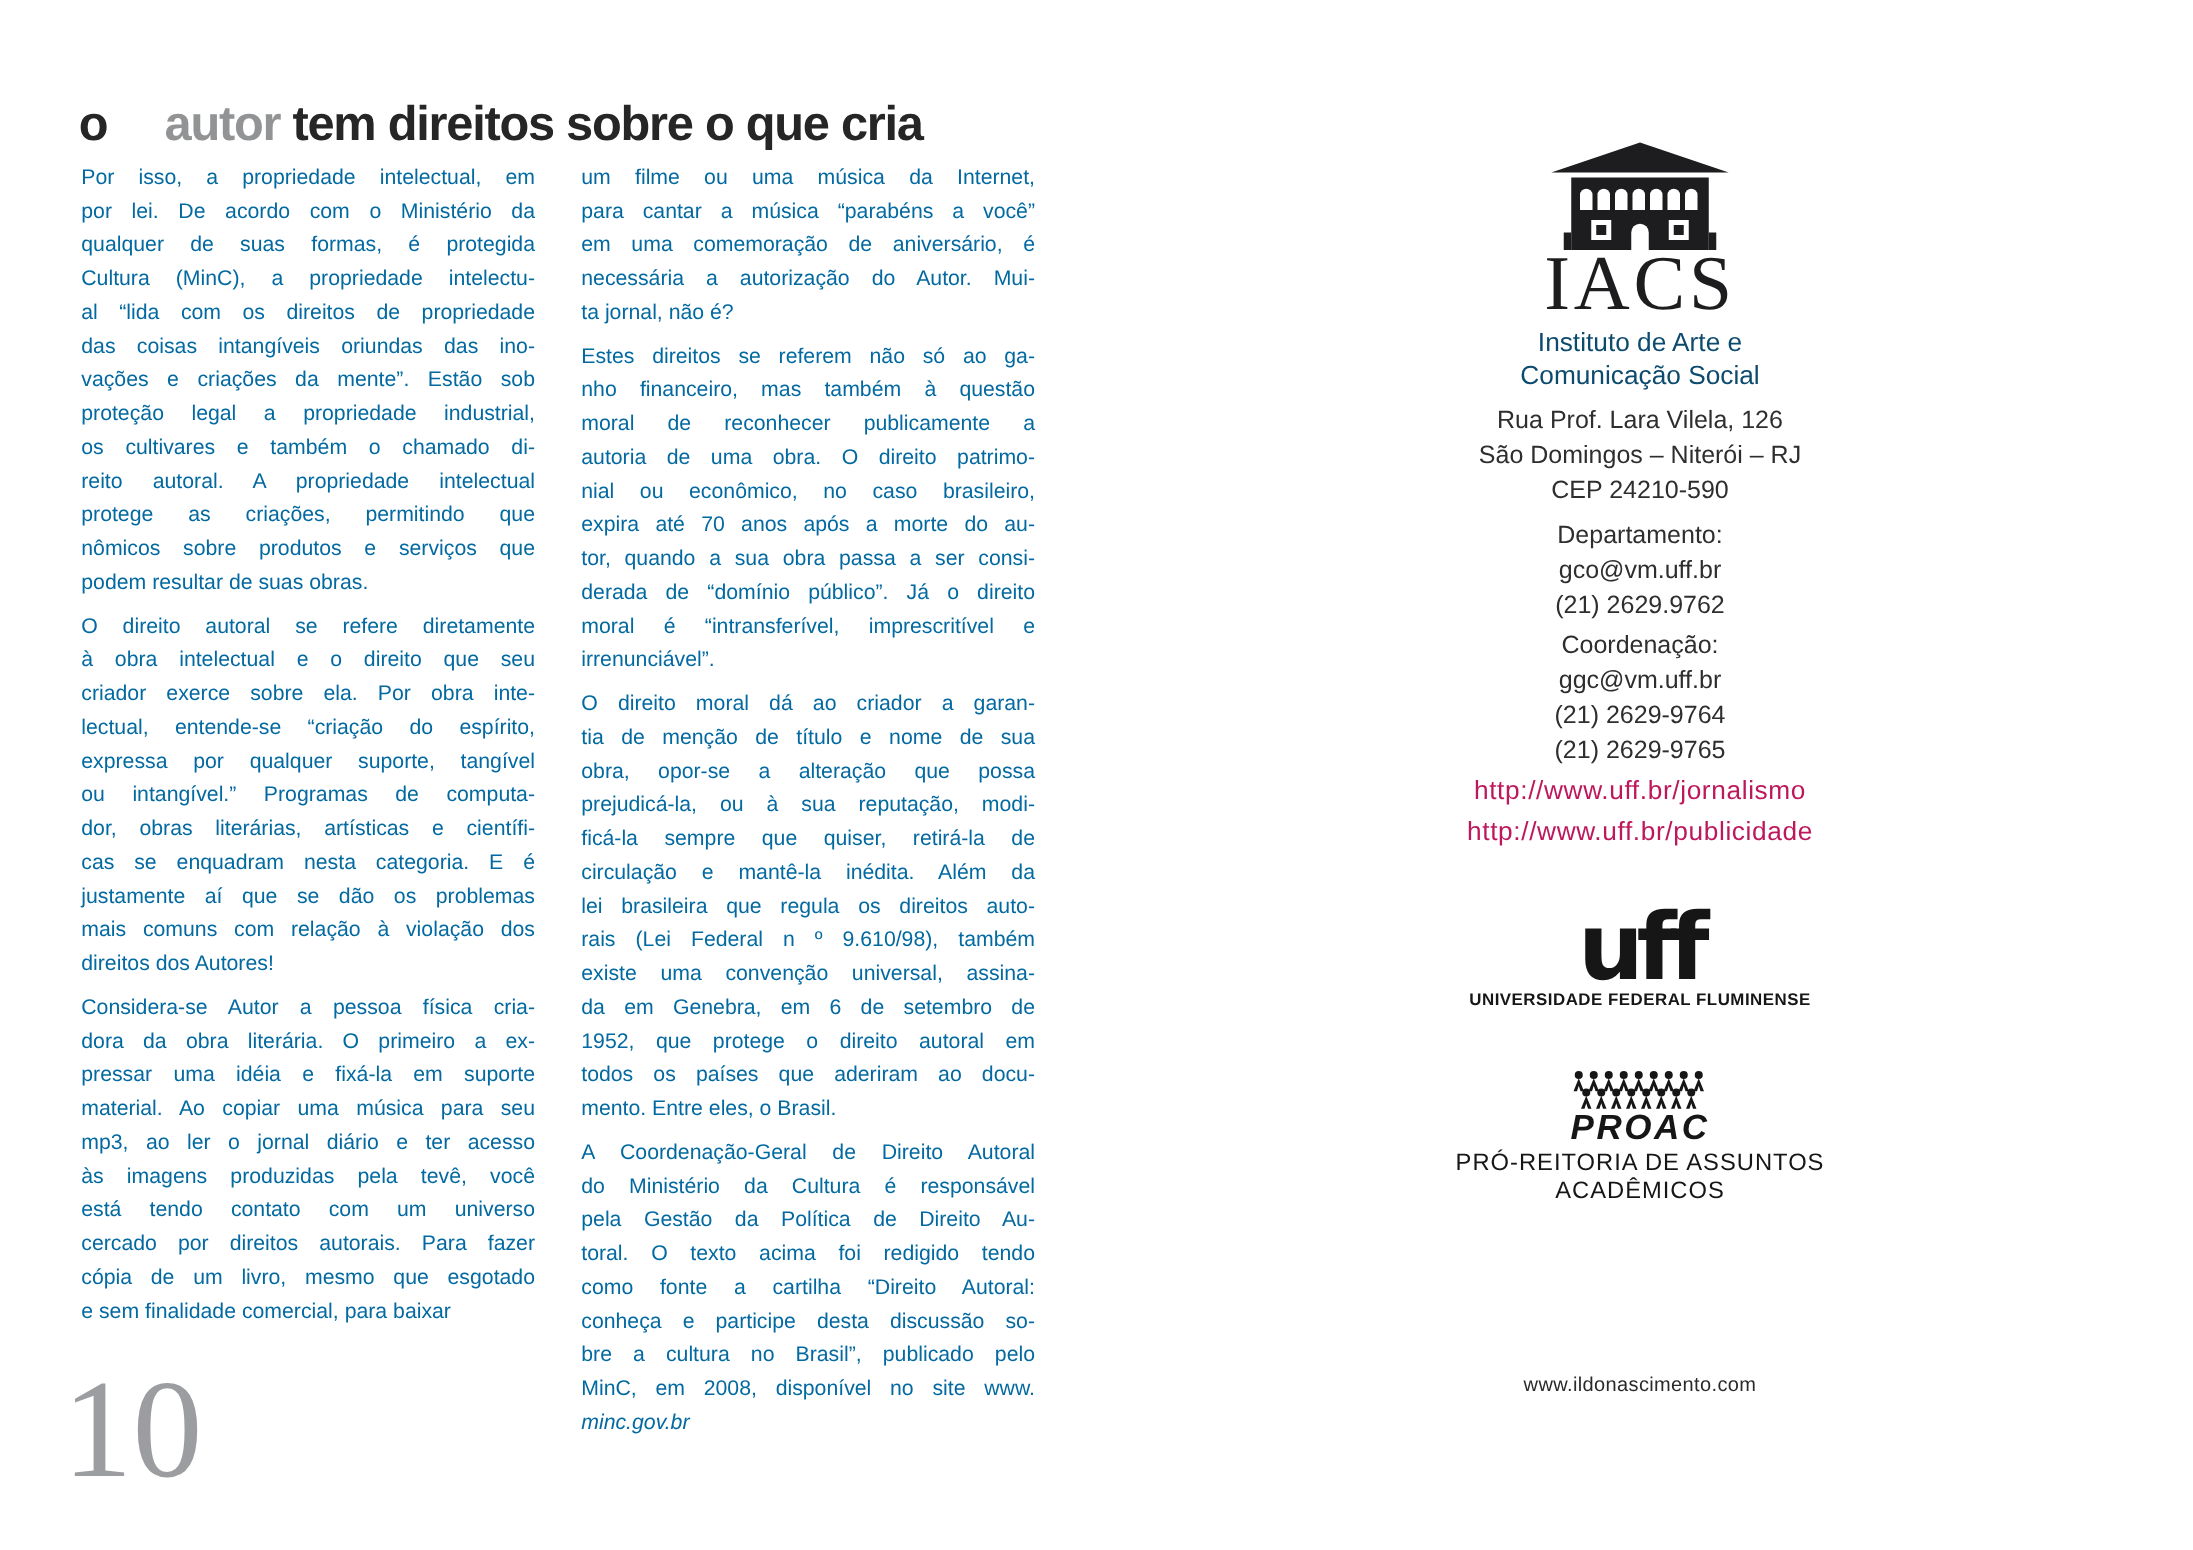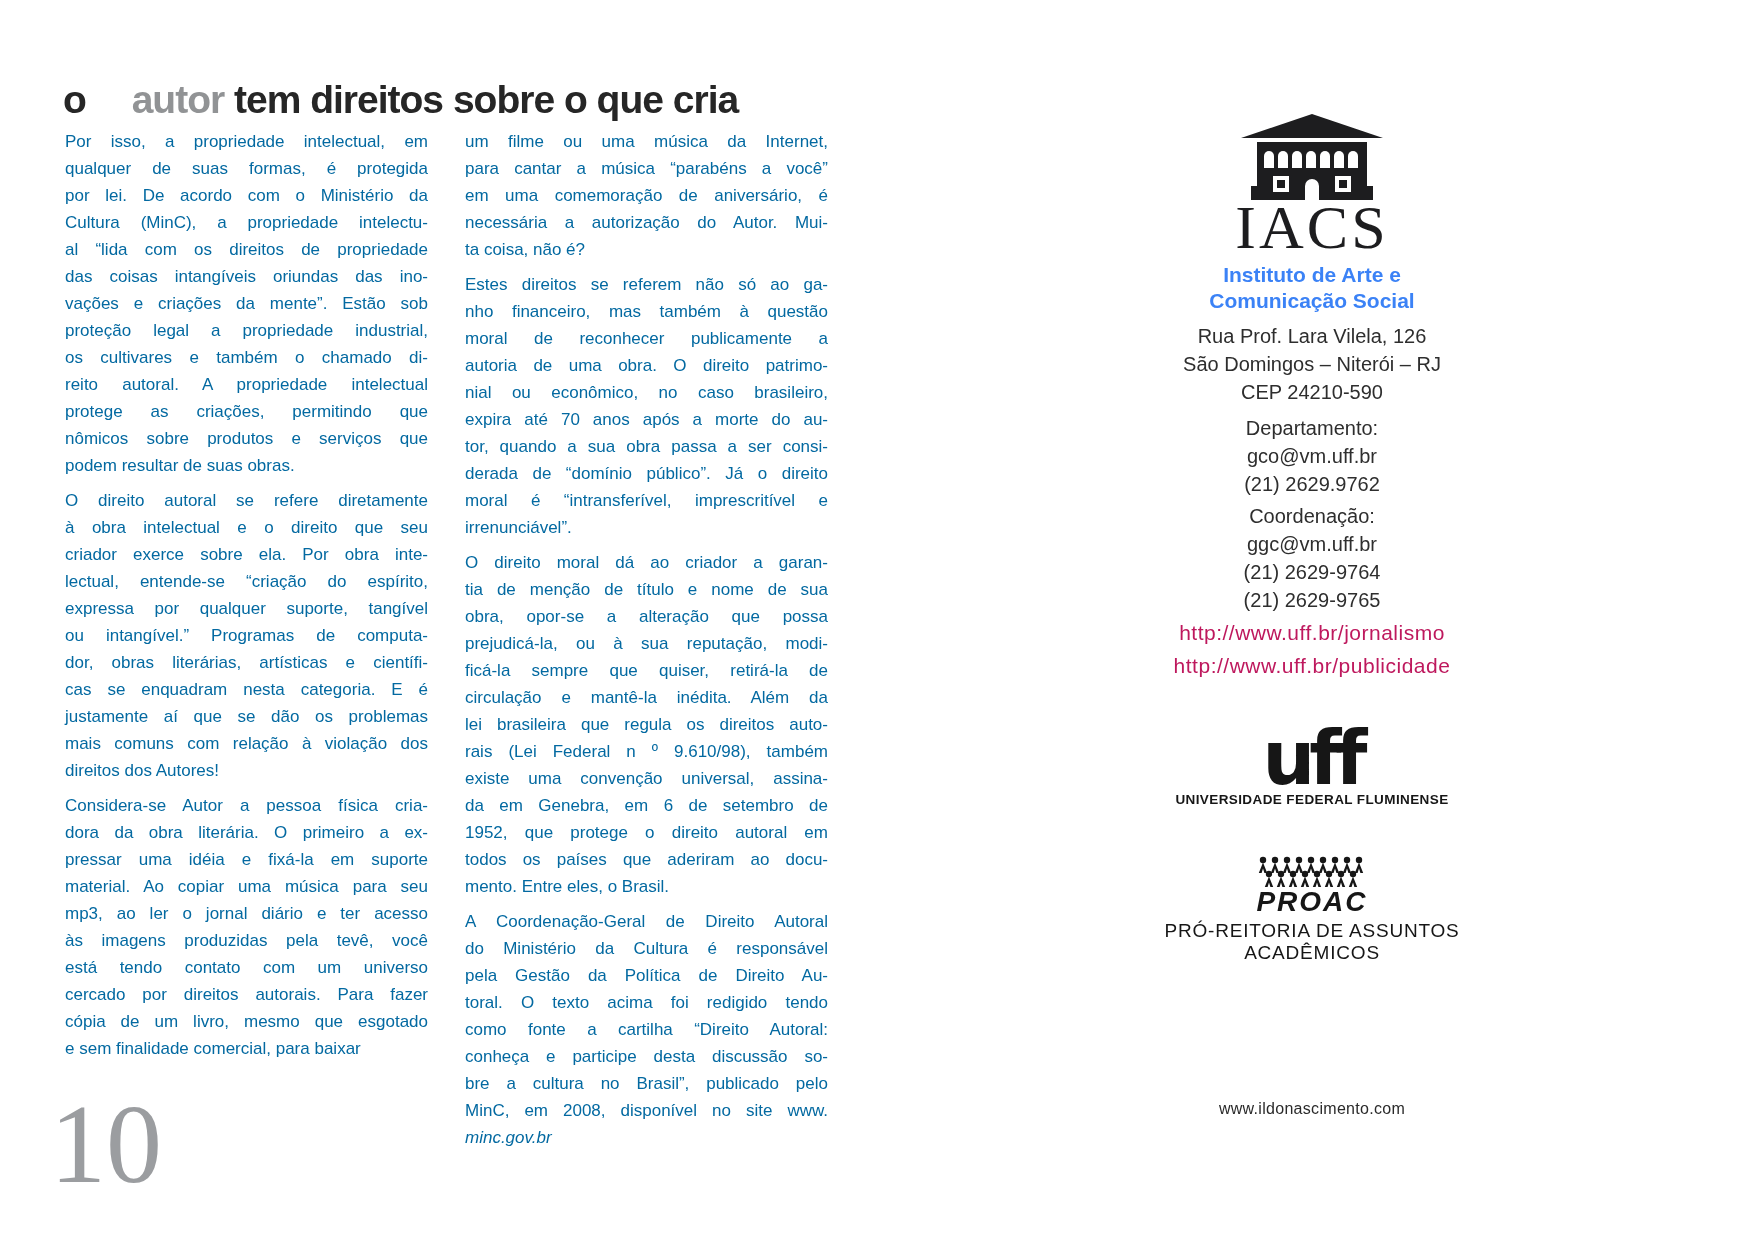--- a/index.html
+++ b/index.html
@@ -29,21 +29,21 @@
   .para .line:last-child{text-align-last:left;}
   .line.italic{font-style:italic;}
   
   .right-col{position:absolute;left:1132px;top:0;width:360px;text-align:center;color:#1d1d1f;}
   .rblock{position:absolute;left:0;width:100%;}
   .building{top:108px;}
   .iacs-word{
     top:196px;font-family:"Liberation Serif",serif;
     font-size:62px;line-height:62px;letter-spacing:3px;color:#1d1d1f;
   }
-  .inst-name{top:262px;font-size:21px;font-weight:bold;line-height:26px;color:#3b82f6;text-align:center;}
+  .inst-name{top:262px;font-size:21px;font-weight:normal;line-height:26px;color:#0c4a6e;text-align:center;}
   .address{top:322px;font-size:20px;line-height:28px;color:#2e2e2e;}
   .contact{font-size:20px;line-height:28px;color:#2e2e2e;}
   .dept{top:414px;}
   .coord{top:502px;}
   .urls{top:616px;font-size:21px;line-height:33px;letter-spacing:0.5px;color:#be185d;}
   .uff-block{top:726px;}
   .uff-word{
     font-size:74px;font-weight:bold;letter-spacing:-6px;line-height:64px;
     color:#161616;font-family:"DejaVu Sans",sans-serif;
   }
@@ -66,22 +66,22 @@
 </head>
 <body>
 
 <div class="page">
 
   <h1 class="title"><span>o </span><span class="hl">autor</span><span> tem direitos sobre o que cria</span></h1>
 
   <div class="col col1">
       <div class="para">
         <div class="line">Por isso, a propriedade intelectual, em</div>
+        <div class="line">por lei. De acordo com o Ministério da</div>
         <div class="line">qualquer de suas formas, é protegida</div>
-        <div class="line">por lei. De acordo com o Ministério da</div>
         <div class="line">Cultura (MinC), a propriedade intelectu-</div>
         <div class="line">al “lida com os direitos de propriedade</div>
         <div class="line">das coisas intangíveis oriundas das ino-</div>
         <div class="line">vações e criações da mente”. Estão sob</div>
         <div class="line">proteção legal a propriedade industrial,</div>
         <div class="line">os cultivares e também o chamado di-</div>
         <div class="line">reito autoral. A propriedade intelectual</div>
         <div class="line">protege as criações, permitindo que</div>
         <div class="line">nômicos sobre produtos e serviços que</div>
         <div class="line">podem resultar de suas obras.</div>
@@ -111,21 +111,21 @@
         <div class="line">cópia de um livro, mesmo que esgotado</div>
         <div class="line">e sem finalidade comercial, para baixar</div>
       </div>
     </div>
   <div class="col col2">
       <div class="para">
         <div class="line">um filme ou uma música da Internet,</div>
         <div class="line">para cantar a música “parabéns a você”</div>
         <div class="line">em uma comemoração de aniversário, é</div>
         <div class="line">necessária a autorização do Autor. Mui-</div>
-        <div class="line">ta coisa, não é?</div>
+        <div class="line">ta jornal, não é?</div>
       </div>
       <div class="para">
         <div class="line">Estes direitos se referem não só ao ga-</div>
         <div class="line">nho financeiro, mas também à questão</div>
         <div class="line">moral de reconhecer publicamente a</div>
         <div class="line">autoria de uma obra. O direito patrimo-</div>
         <div class="line">nial ou econômico, no caso brasileiro,</div>
         <div class="line">expira até 70 anos após a morte do au-</div>
         <div class="line">tor, quando a sua obra passa a ser consi-</div>
         <div class="line">derada de “domínio público”. Já o direito</div>

